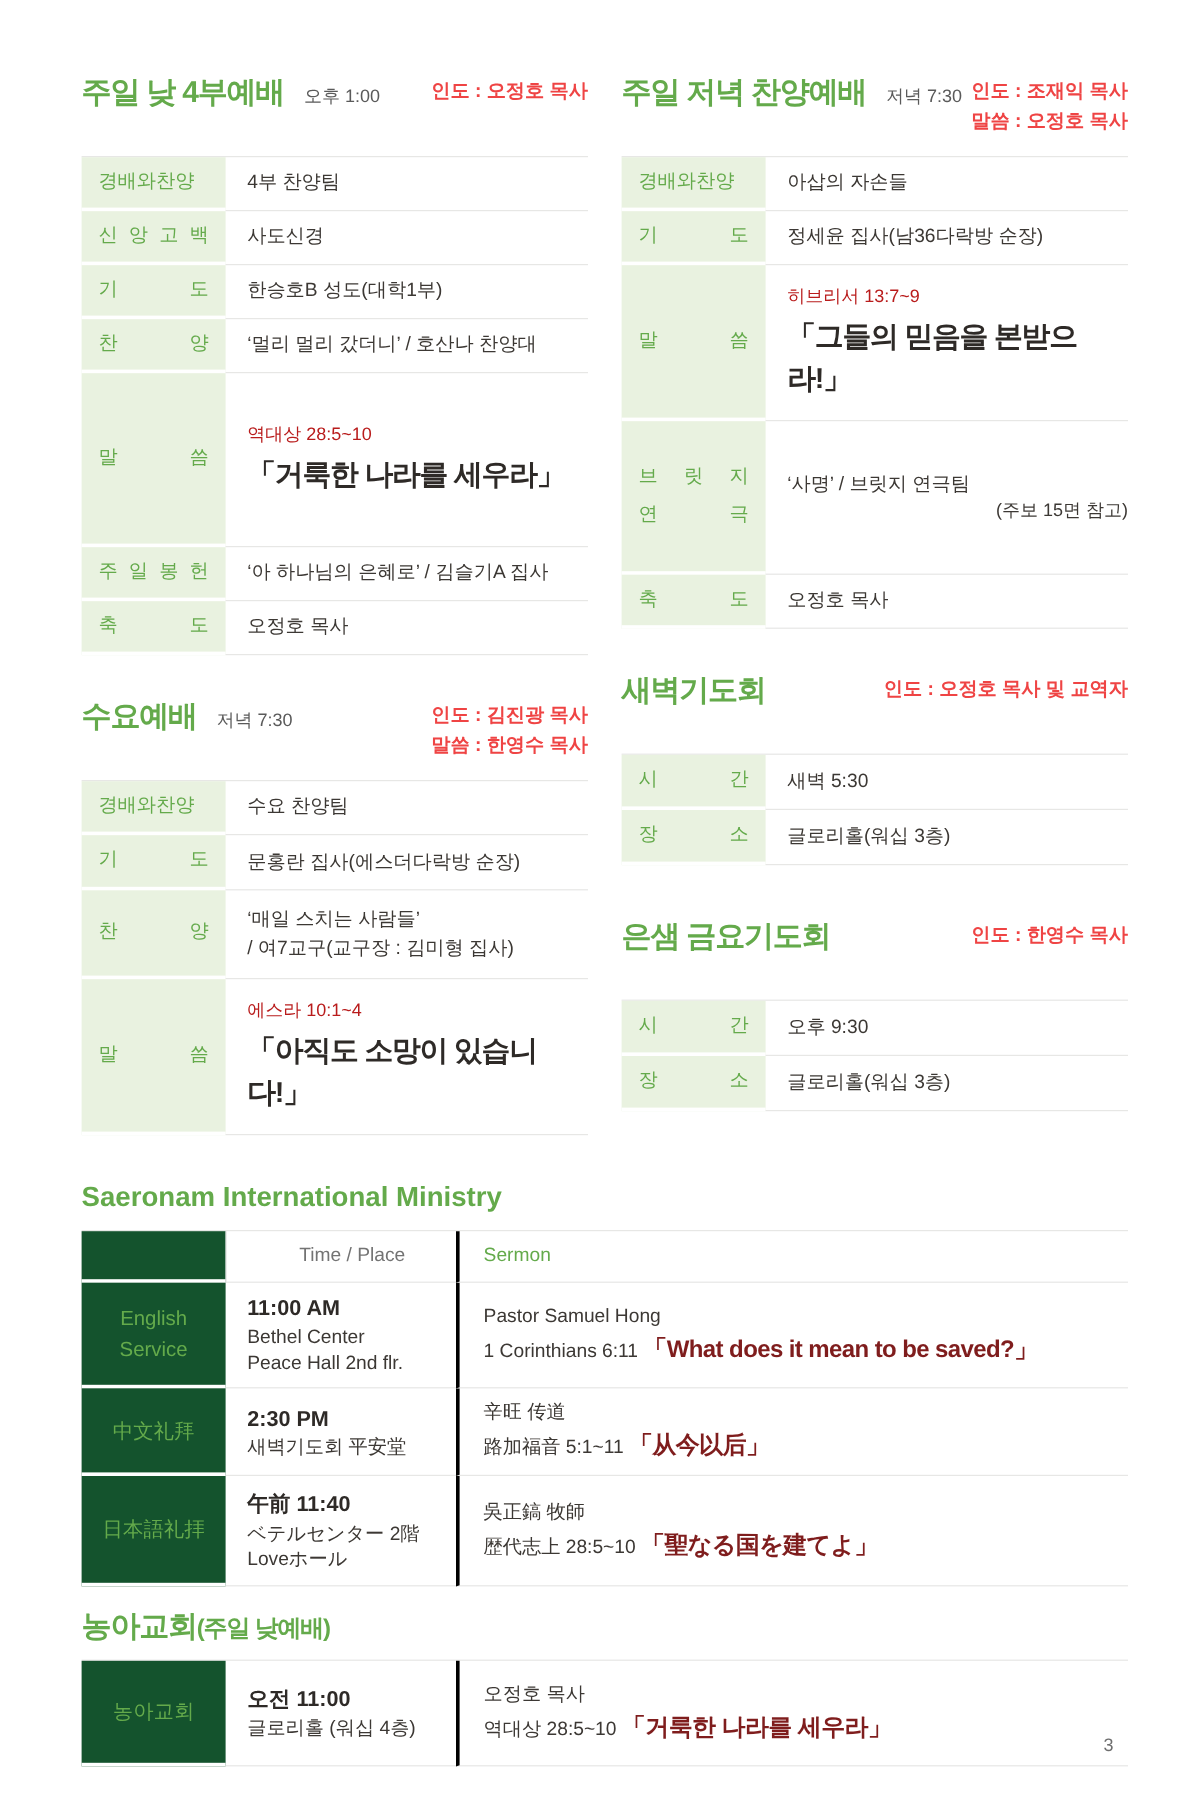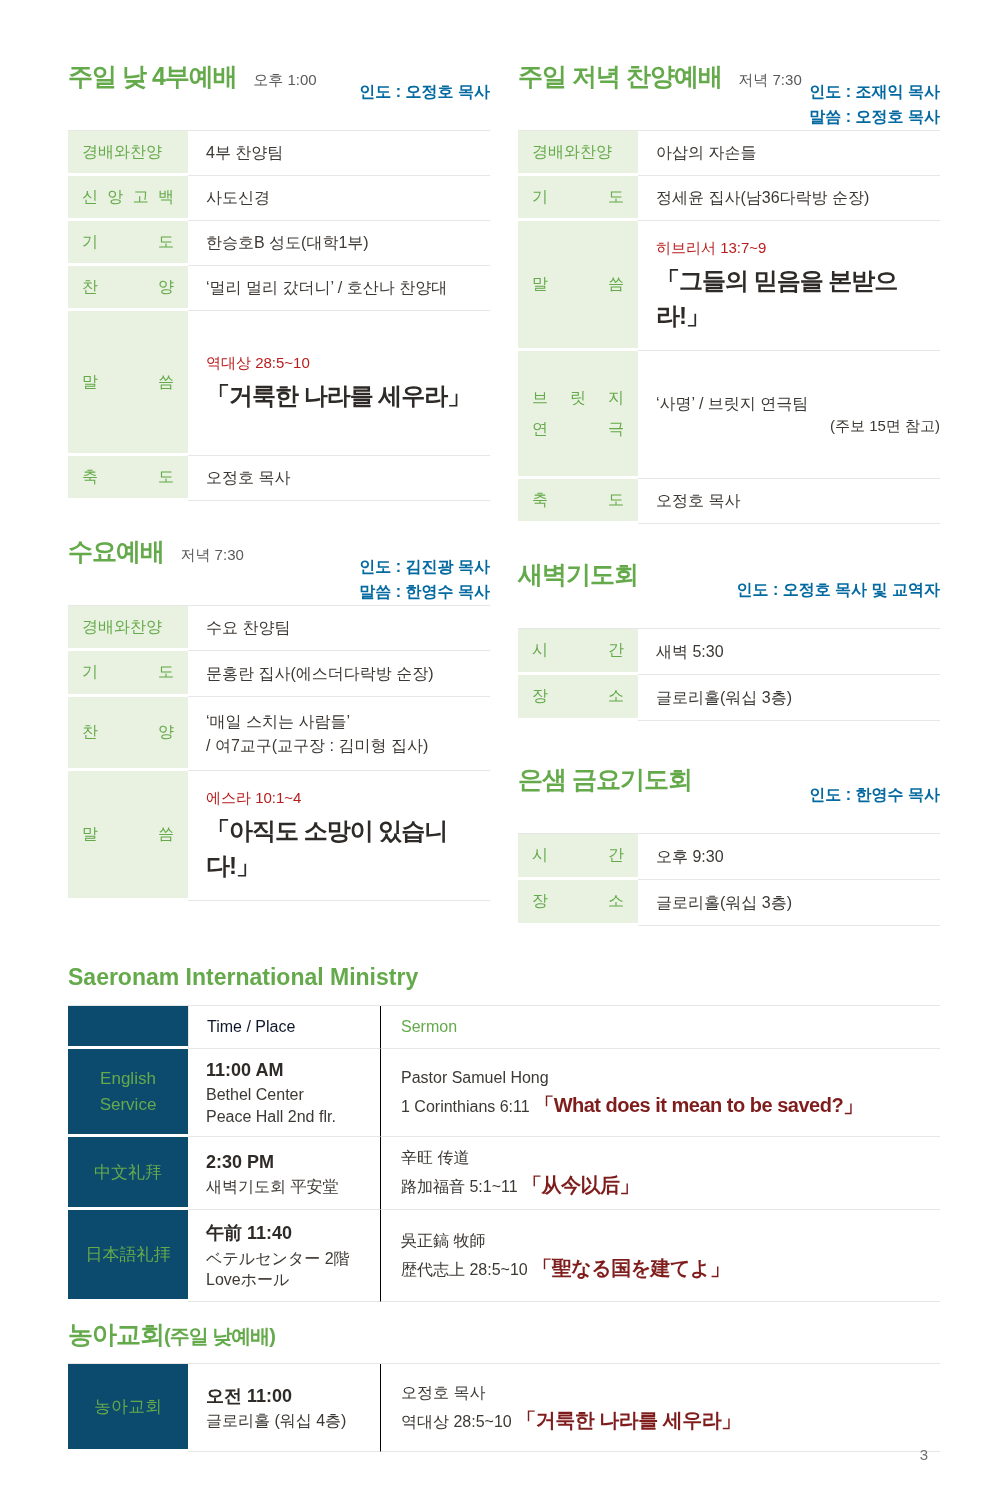--- a/index.html
+++ b/index.html
@@ -6,21 +6,21 @@
   body { font-family:"Liberation Sans","DejaVu Sans",sans-serif; color:#3c3834; }
   .page { position:relative; width:1000px; height:1497px; background:#fff; box-sizing:border-box;
           padding:60px 60px 0 68px; overflow:hidden; }
 
   
   .sec-head { position:relative; height:40px; margin-bottom:30px; }
   .sec-title { display:inline-block; font-size:25px; font-weight:bold; color:#64aa4b; letter-spacing:-1px; }
   .sec-title-small { display:inline-block; font-size:20px; font-weight:bold; color:#64aa4b; letter-spacing:-1px; }
   .sec-time { display:inline-block; font-size:15px; color:#5a5a5a; margin-left:12px; }
   .sec-leader { position:absolute; right:0; top:5px; text-align:right; font-size:16px; font-weight:bold;
-                color:#0369a1; line-height:1.55; white-space:pre-line;margin-top:15px; }
+                color:#ef4444; line-height:1.55; white-space:pre-line; }
 
   
   .cols { display:flex; gap:28px; }
   .col { width:422px; flex:0 0 422px; }
 
   
   .stable { border-top:1px solid #e7e7e5; margin-bottom:34px; }
   .trow { display:flex; }
   .tlabel { width:120px; flex:0 0 120px; background:#e9f2e0; border-bottom:3px solid #ffffff;
             display:flex; align-items:center; }
@@ -32,30 +32,30 @@
   .ref { font-size:15px; color:#b91c1c; margin-bottom:5px; }
   .big { font-size:24px; font-weight:bold; color:#2e2a27; letter-spacing:-1px; }
   .note { font-size:15px; color:#3c3834;text-align:right; }
   .h45{min-height:45px}.h46{min-height:46px}.h74{min-height:74px}.h128{min-height:128px}
   .h130{min-height:130px}.h145{min-height:145px}
 
   
   .sim-title { font-size:23px; font-weight:bold; color:#64aa4b; margin:4px 0 14px; }
   .sim-table { border-top:1px solid #e7e7e5; }
   .sim-row { display:flex; }
-  .sim-label { width:120px; flex:0 0 120px; background:#0c4a6e; border-bottom:3px solid #fff;
+  .sim-label { width:120px; flex:0 0 120px; background:#14532d; border-bottom:3px solid #fff;
                display:flex; align-items:center; justify-content:center; text-align:center;
                color:#64aa4b; font-size:17px; line-height:1.5; padding:0 6px; box-sizing:border-box; }
   .sim-mid { width:192px; flex:0 0 192px; border-bottom:1px solid #e7e7e5; box-sizing:border-box;
              display:flex; flex-direction:column; justify-content:center; padding:9px 0 9px 18px;
              font-size:16px; line-height:1.35; }
-  .sim-sermon { flex:1; border-left:1px solid #000000; border-bottom:1px solid #e7e7e5;
+  .sim-sermon { flex:1; border-left:3px solid #000000; border-bottom:1px solid #e7e7e5;
                 display:flex; flex-direction:column; justify-content:center; padding:9px 0 9px 20px;
                 font-size:16px; line-height:1.5; }
-  .sim-head .sim-mid { color:#0f172a; border-left:1px solid #e7e7e5; justify-content:center; font-size:16px; }
+  .sim-head .sim-mid { color:#737373; border-left:1px solid #e7e7e5; justify-content:center; font-size:16px;text-align:center; }
   .sim-head .sim-sermon { color:#64aa4b; }
   .time-bold { font-size:18px; font-weight:bold; color:#2e2a27; margin-bottom:2px; }
   .big2 { font-size:20px; font-weight:bold; color:#7f1d1d; letter-spacing:-0.5px; }
   .h36{min-height:36px}.h84{min-height:84px}.h66{min-height:66px}.h92{min-height:92px}.h88{min-height:88px}
 
   .deaf-head { margin:16px 0 12px; }
   .page-num { position:absolute; right:72px; bottom:34px; font-size:15px; color:#6e6e6e; }
 </style>
 </head>
 <body>
@@ -98,20 +98,26 @@
           <div class="tcell">‘멀리 멀리 갔더니’ / 호산나 찬양대</div>
         </div>
         <div class="trow h145">
           <div class="tlabel">
               <div>말 씀</div>
             </div>
           <div class="tcell">
             <div class="ref">역대상 28:5~10</div>
             <div class="big">「거룩한 나라를 세우라」</div>
           </div>
+        </div>
+        <div class="trow h45">
+          <div class="tlabel">
+              <div>주 일 봉 헌</div>
+            </div>
+          <div class="tcell">‘아 하나님의 은혜로’ / 김슬기A 집사</div>
         </div>
         <div class="trow h45">
           <div class="tlabel">
               <div>축 도</div>
             </div>
           <div class="tcell">오정호 목사</div>
         </div>
       </div>
 
       <div class="sec-head">

